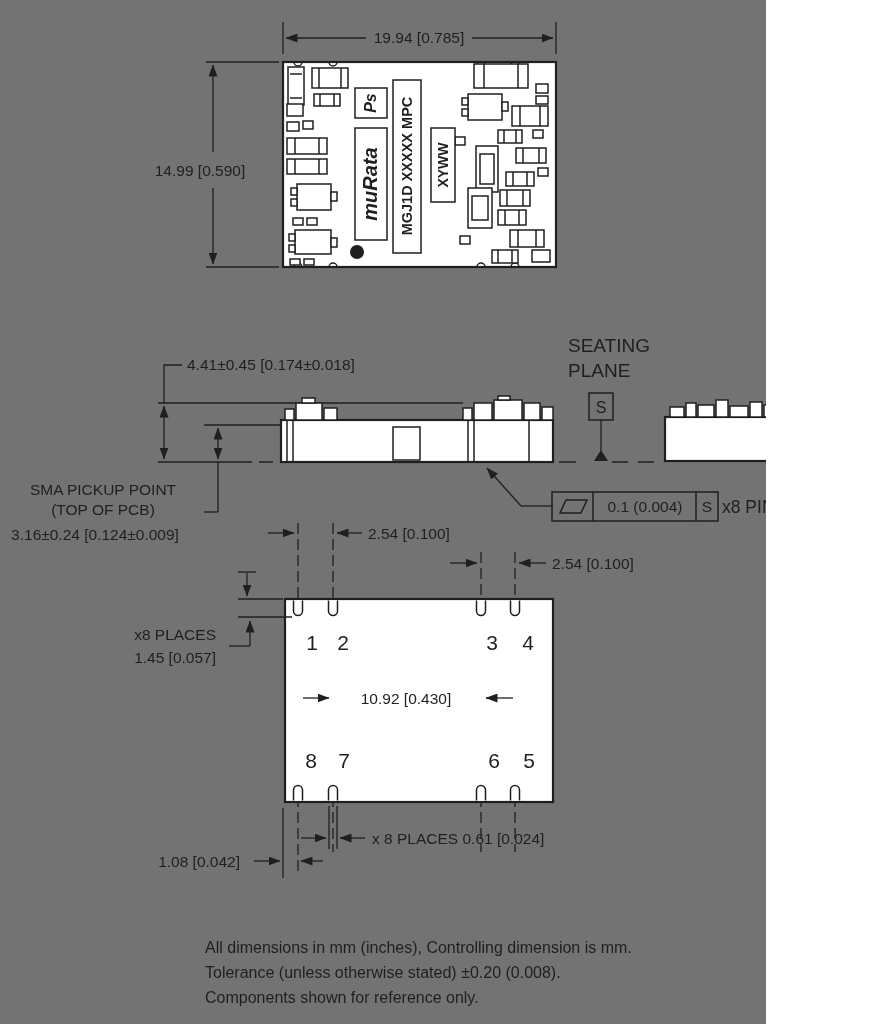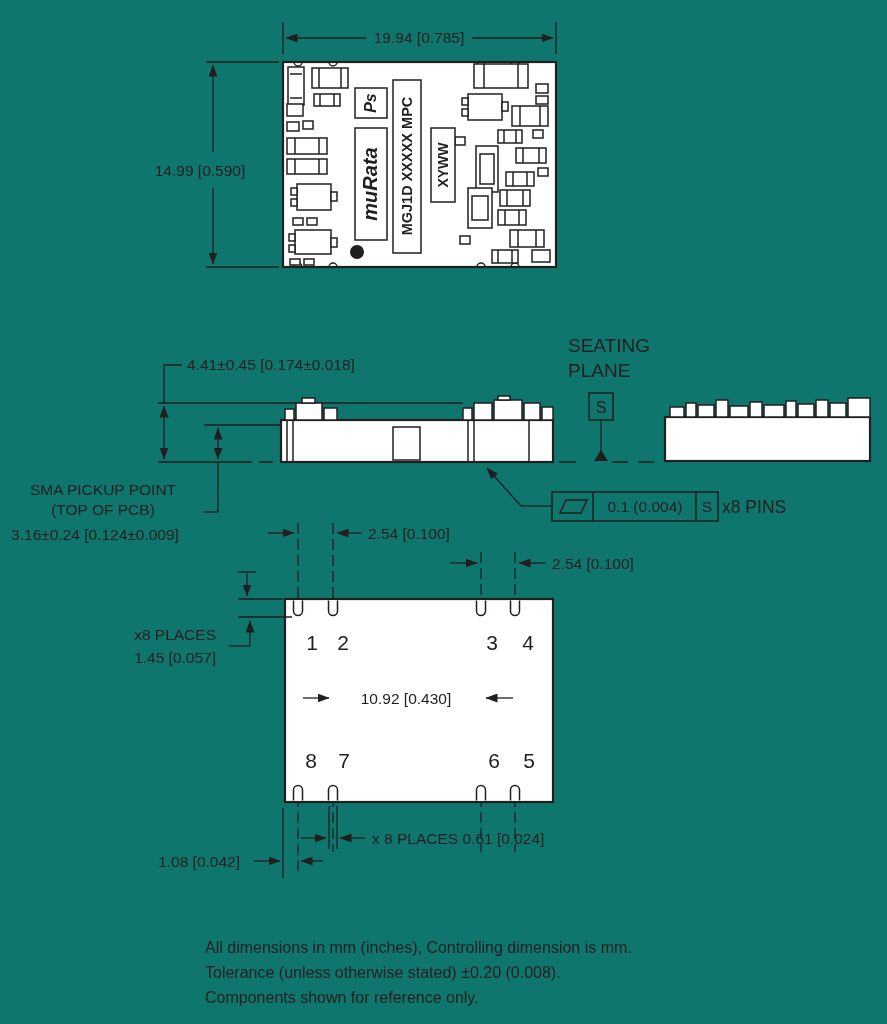--- a/index.html
+++ b/index.html
@@ -1,16 +1,16 @@
 <!DOCTYPE html>
 <html><head>
 <meta charset="utf-8">
 <style>
   html,body{margin:0;padding:0;background:#ffffff;}
-  .stage{position:relative;width:887px;height:1024px;background:#0f766e;overflow:hidden;}
+  .stage{position:relative;width:766px;height:1024px;background:#737373;overflow:hidden;}
   svg text{fill:#1f1f1f;font-family:"Liberation Sans",sans-serif;}
   .ln{stroke:#1f1f1f;stroke-width:1.5;fill:none;}
   .thin{stroke:#1f1f1f;stroke-width:1.3;fill:none;}
   .heavy{stroke:#1f1f1f;stroke-width:2.2;fill:#ffffff;}
   .cmp{stroke:#1f1f1f;stroke-width:1.5;fill:#ffffff;}
   .dash{stroke-dasharray:11 5;}
   .t15{font-size:15.5px;}
   .t16{font-size:16px;}
   .t17{font-size:17.5px;}
   .t19{font-size:19px;}

